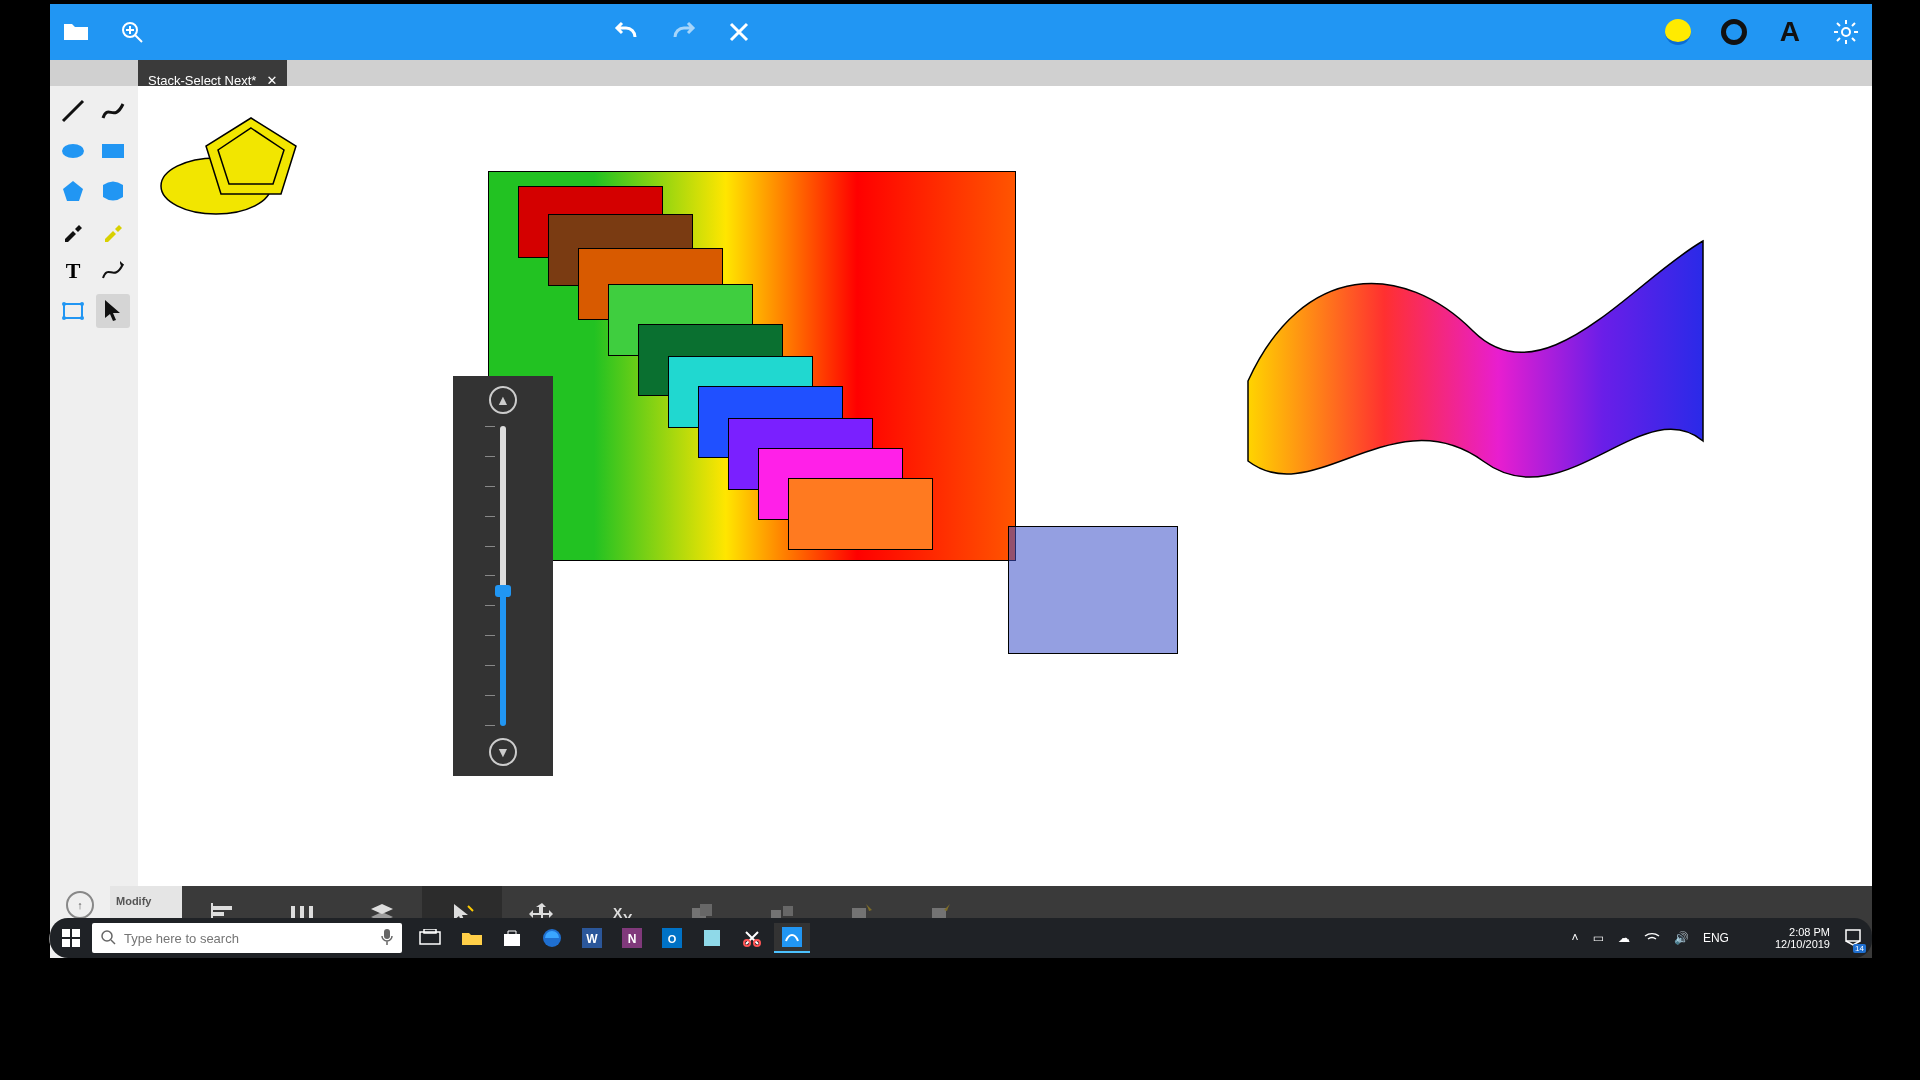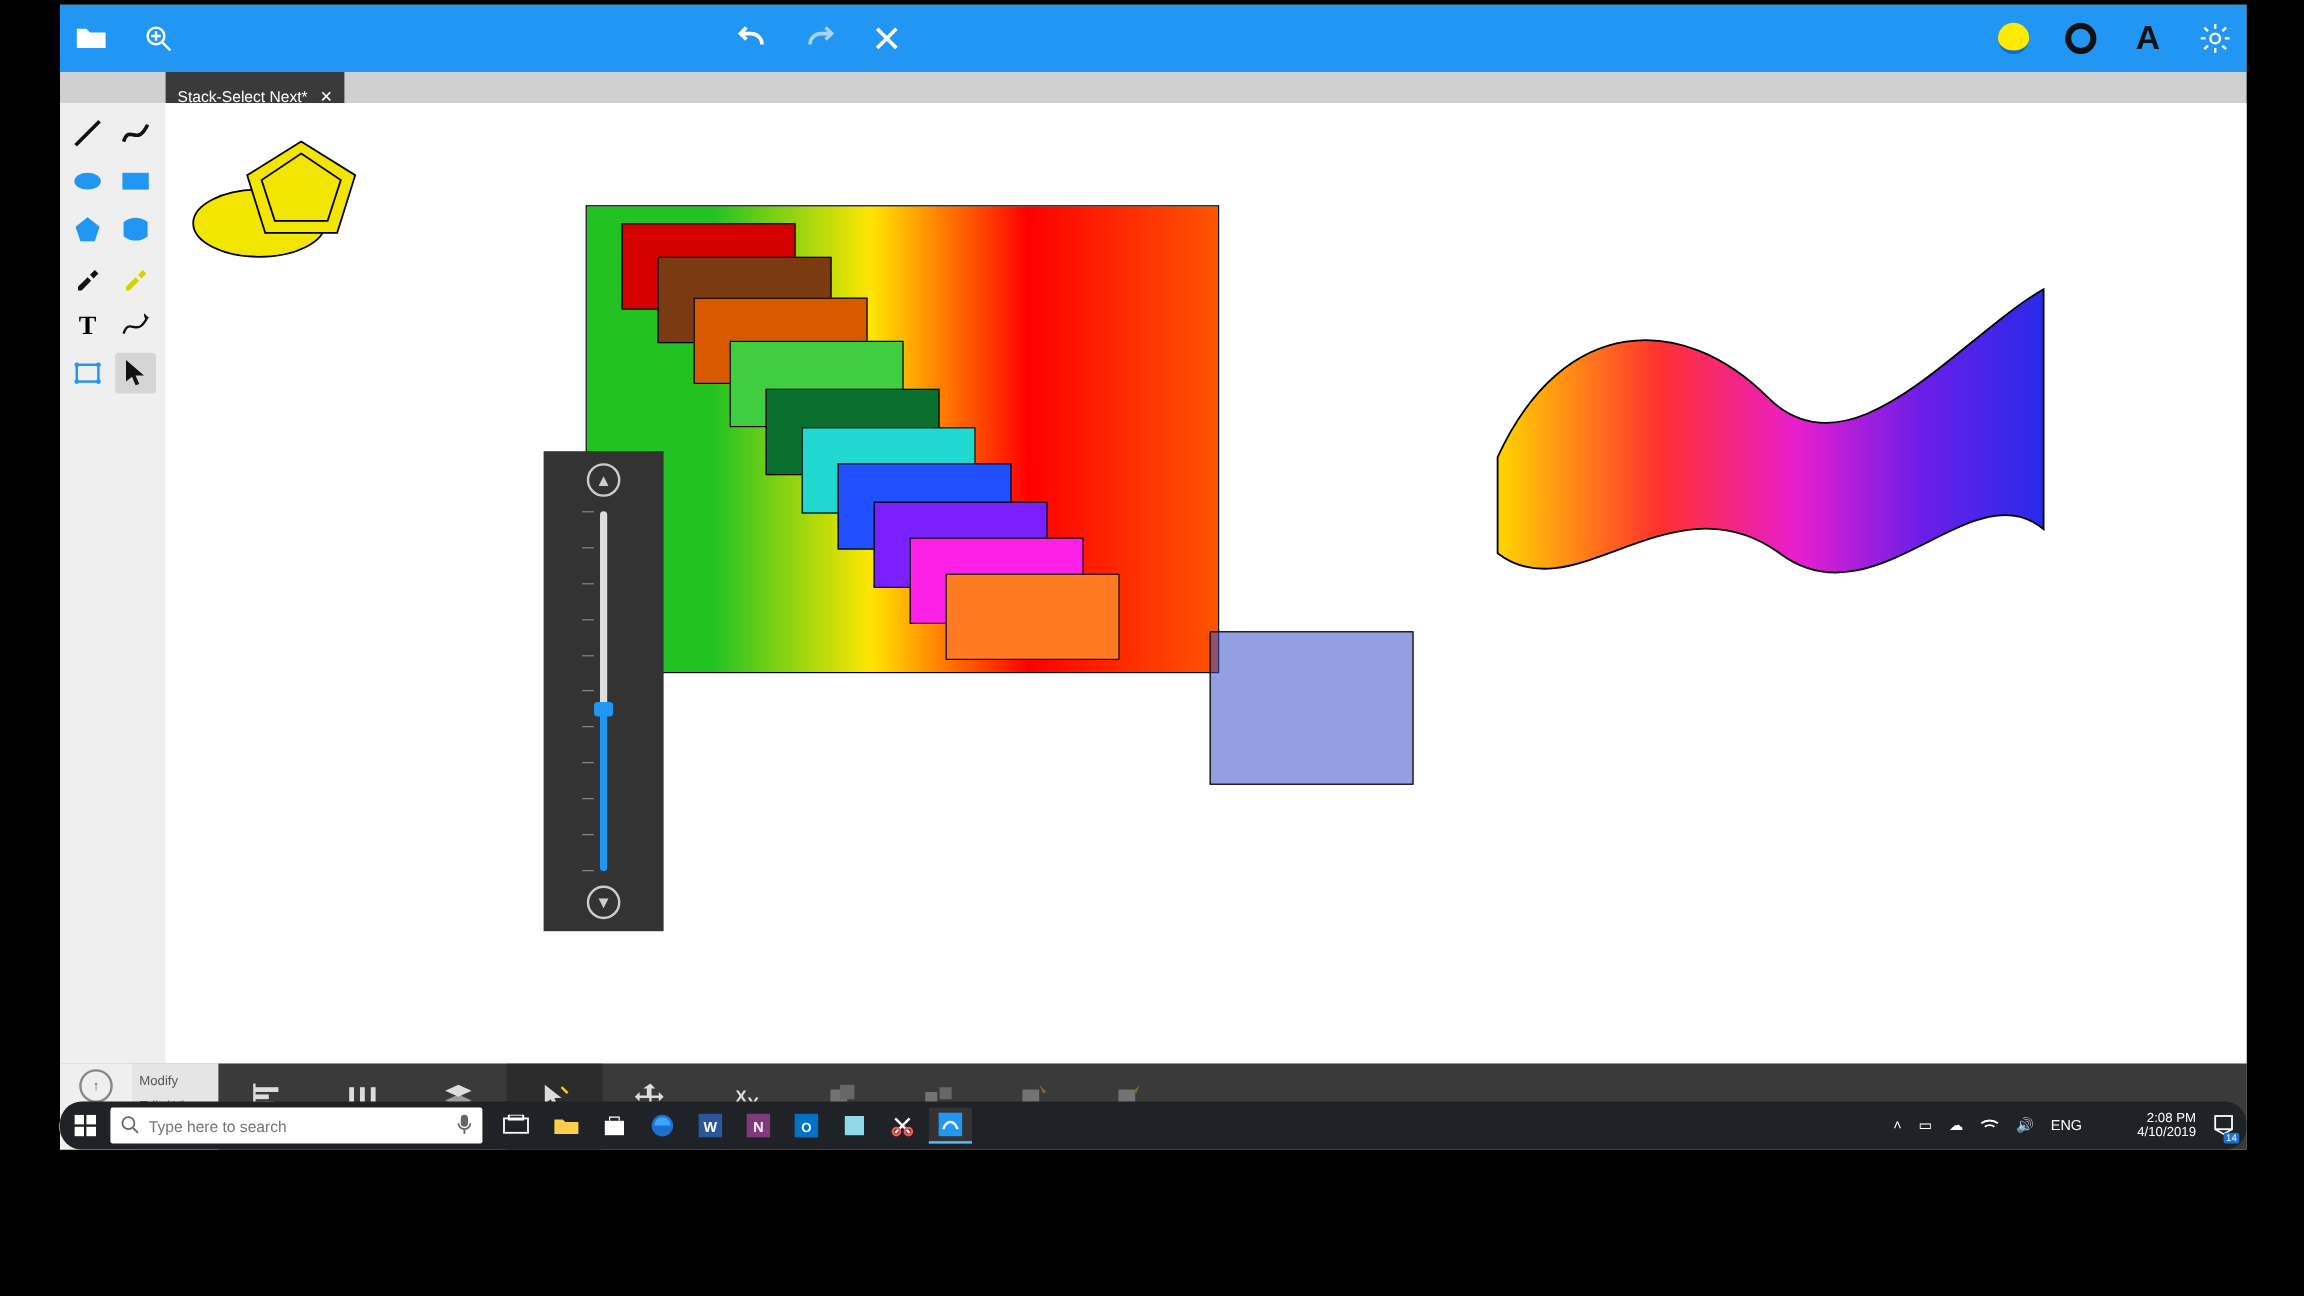--- a/index.html
+++ b/index.html
@@ -40,21 +40,21 @@
   .stack-track { flex:1; width: 6px; background: linear-gradient(180deg, #ddd 0%, #ddd 55%, #2196f3 55%, #2196f3 100%); border-radius:3px; margin: 12px 0; position:relative; }
   .stack-ticks { position:absolute; left: 32px; top: 50px; bottom: 50px; width: 36px; display:flex; flex-direction:column; justify-content:space-between; }
   .stack-tick { width: 10px; height: 1px; background: #888; }
   .stack-thumb { position:absolute; left: -5px; top: 53%; width: 16px; height: 12px; background:#2196f3; border-radius:3px; }
 
   
   .ribbon { height: 72px; background: #3a3a3a; display:flex; align-items:stretch; color:#ddd; font-size:11px; }
   .ribbon-left { width: 60px; display:flex; flex-direction:column; align-items:center; justify-content:center; gap:6px; background:#efefef; color:#555; }
   .round-btn { width: 28px; height: 28px; border: 2px solid #888; border-radius:50%; display:flex; align-items:center; justify-content:center; cursor:pointer; }
   .ribbon-labels { width: 72px; background:#e5e5e5; color:#555; display:flex; flex-direction:column; justify-content:space-around; padding:4px 6px; font-size:11px; }
-  .ribbon-labels .item { display:flex; align-items:flex-start; gap:4px; }
+  .ribbon-labels .item { display:flex; align-items:flex-start; gap:4px;font-weight:bold; }
   .ribbon-tools { display:flex; align-items:center; }
   .rtool { width: 80px; height:100%; display:flex; flex-direction:column; align-items:center; justify-content:center; gap:4px; cursor:pointer; }
   .rtool.sel { background:#2c2c2c; }
   .rtool.disabled { opacity:0.35; cursor:default; }
   .rtool svg { width: 28px; height: 28px; }
   .rtool .lbl { font-size: 10.5px; }
 
   
   .taskbar { position:absolute; left:50px; bottom: 122px; width:1822px; height: 40px; background:#1f2226; display:flex; align-items:center; color:#fff; font-size:12px; padding-right:10px;border-radius:18px; }
   .start { width: 30px; height: 30px; display:flex; align-items:center; justify-content:center; margin:0 6px; cursor:pointer; }
@@ -441,21 +441,21 @@
     <span>˄</span>
     <span>▭</span>
     <span>☁</span>
     <span><svg width="16" height="14">
           <path d="M1 6a12 12 0 0 1 14 0M4 9a7 7 0 0 1 8 0M8 12h0" fill="none" stroke="#fff" stroke-width="1.5"></path>
         </svg></span>
     <span>🔊</span>
     <span>ENG</span>
     <div class="clock">
       <div>2:08 PM</div>
-      <div>4/10/2019</div>
+      <div>12/10/2019</div>
     </div>
     <span style="position:relative">
       <svg width="18" height="18">
           <rect x="2" y="2" width="14" height="11" fill="none" stroke="#fff" stroke-width="1.5"></rect>
           <path d="M2 13l7 4 7-4" fill="none" stroke="#fff" stroke-width="1.5"></path>
         </svg>
       <span style="position:absolute;right:-4px;bottom:-4px;background:#1f6fd0;font-size:8px;padding:0 2px;border-radius:2px">14</span>
     </span>
   </div>
 </div>

